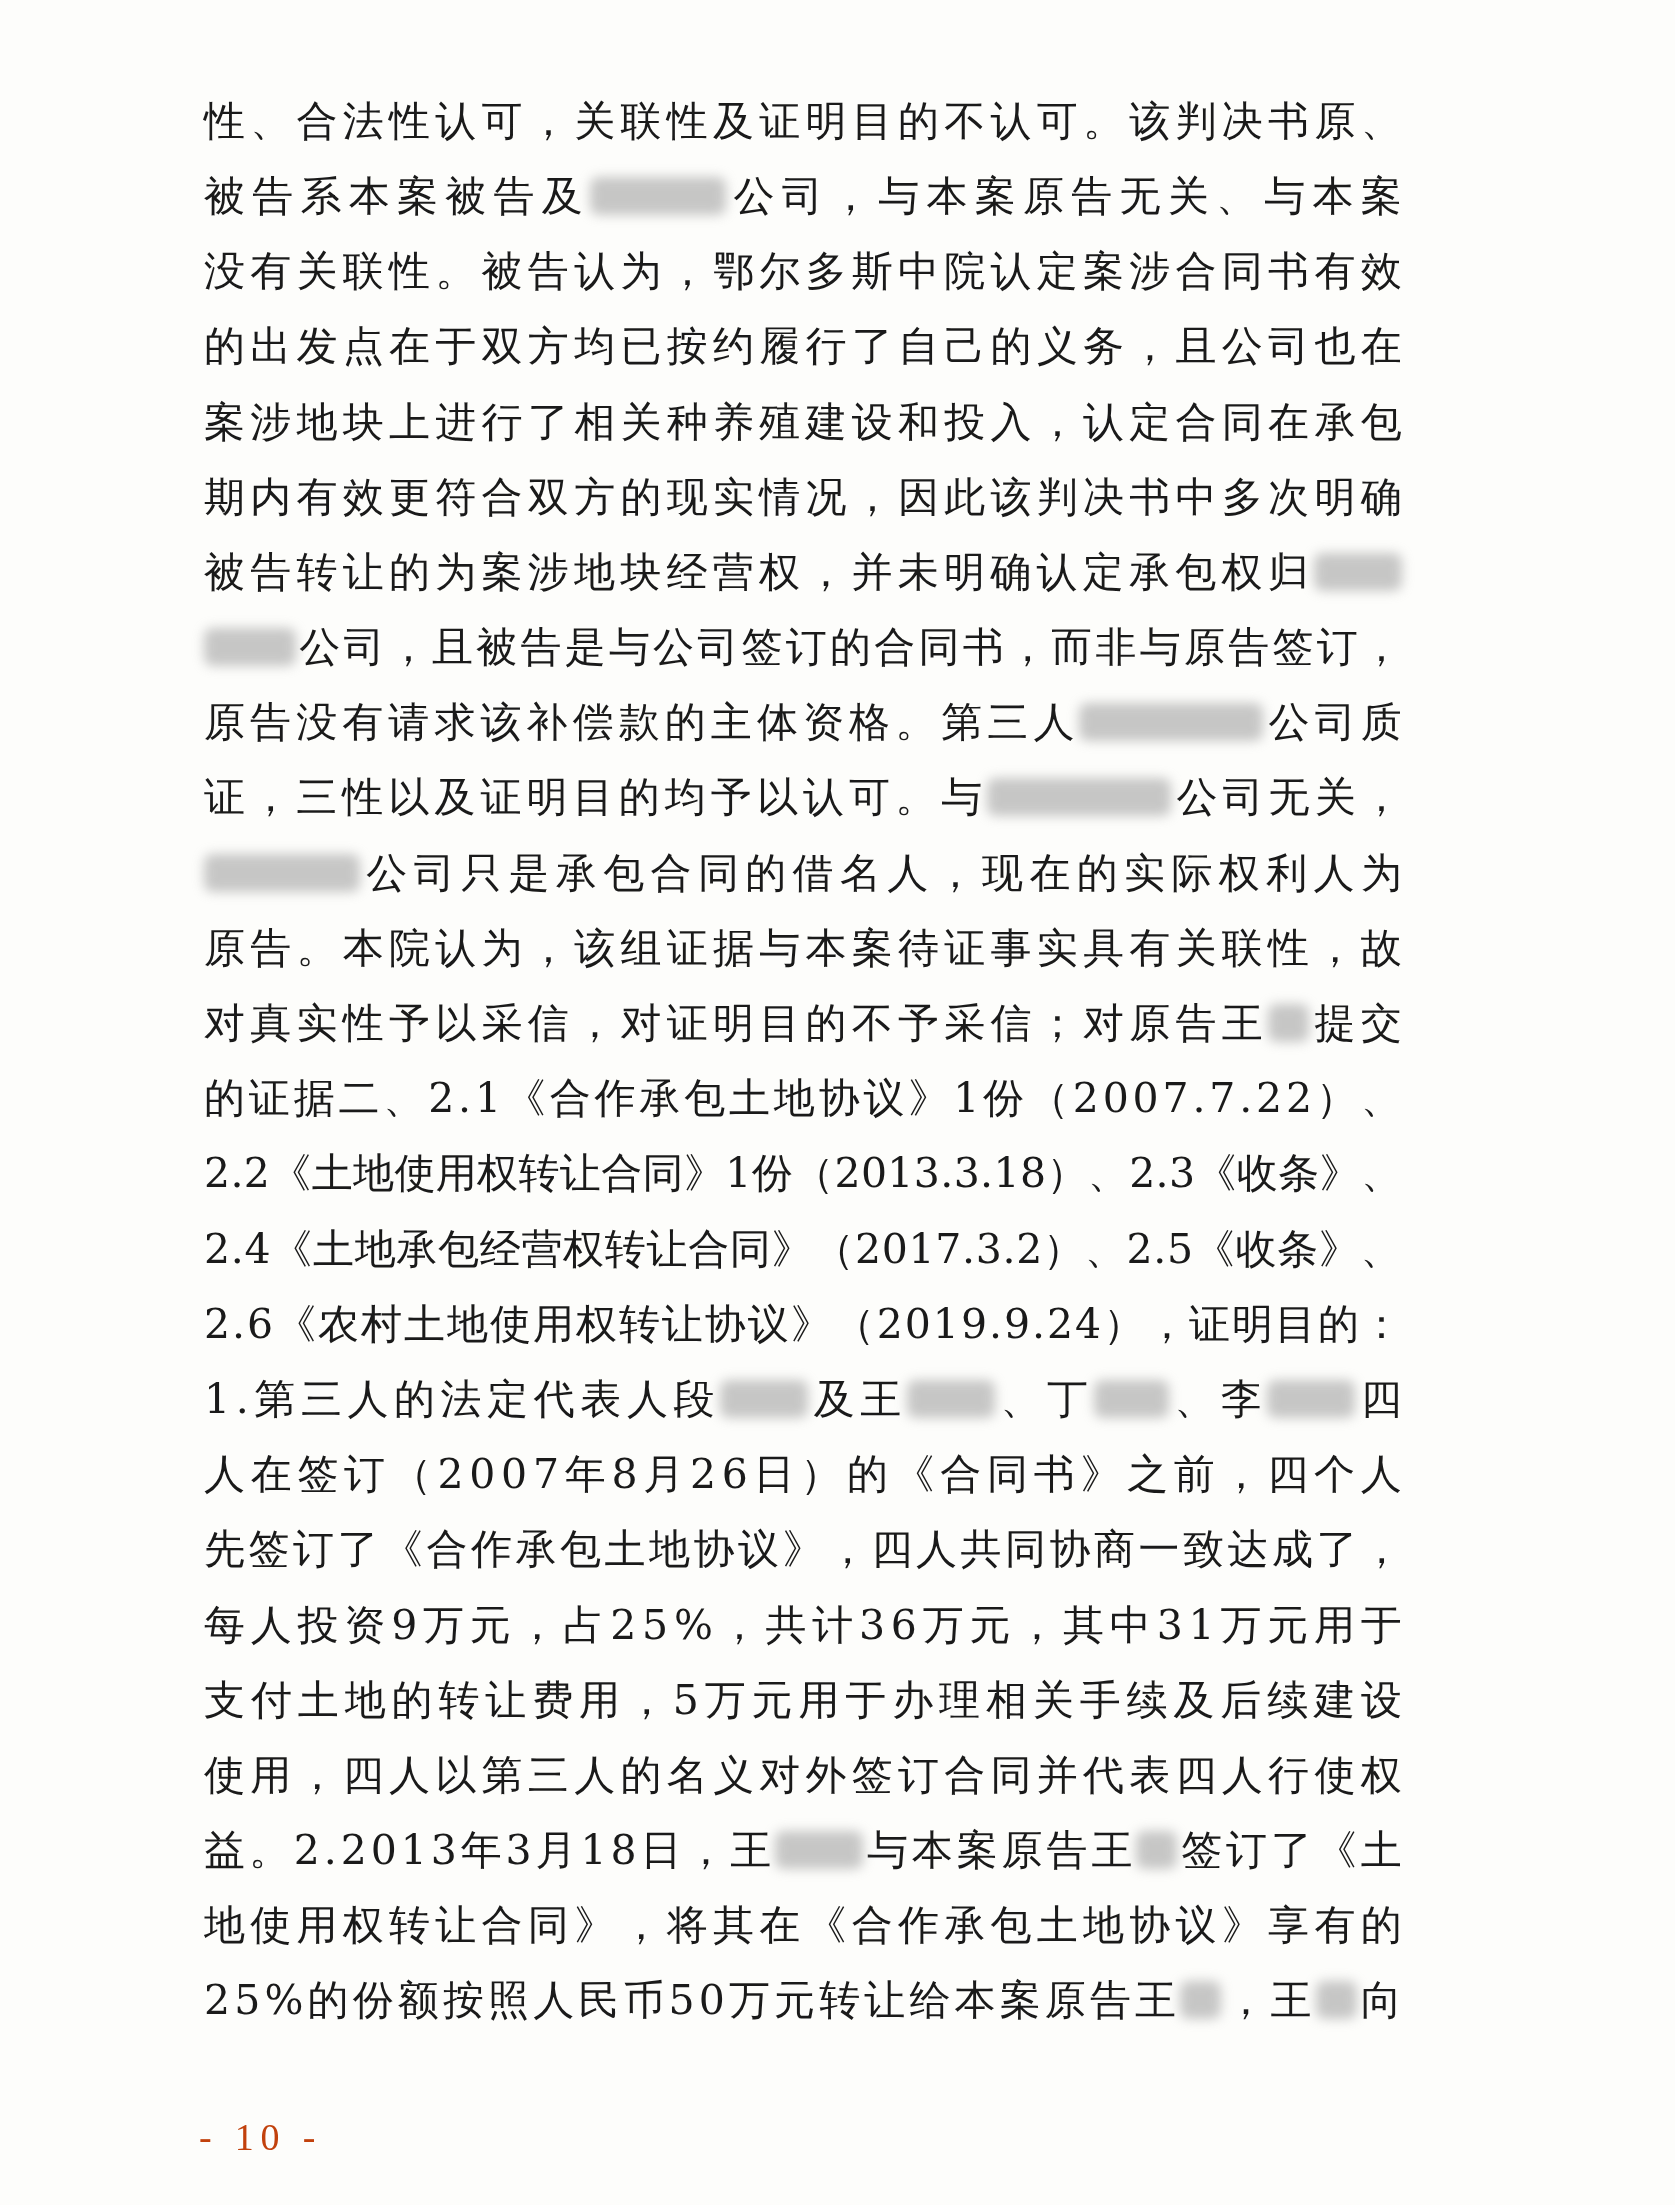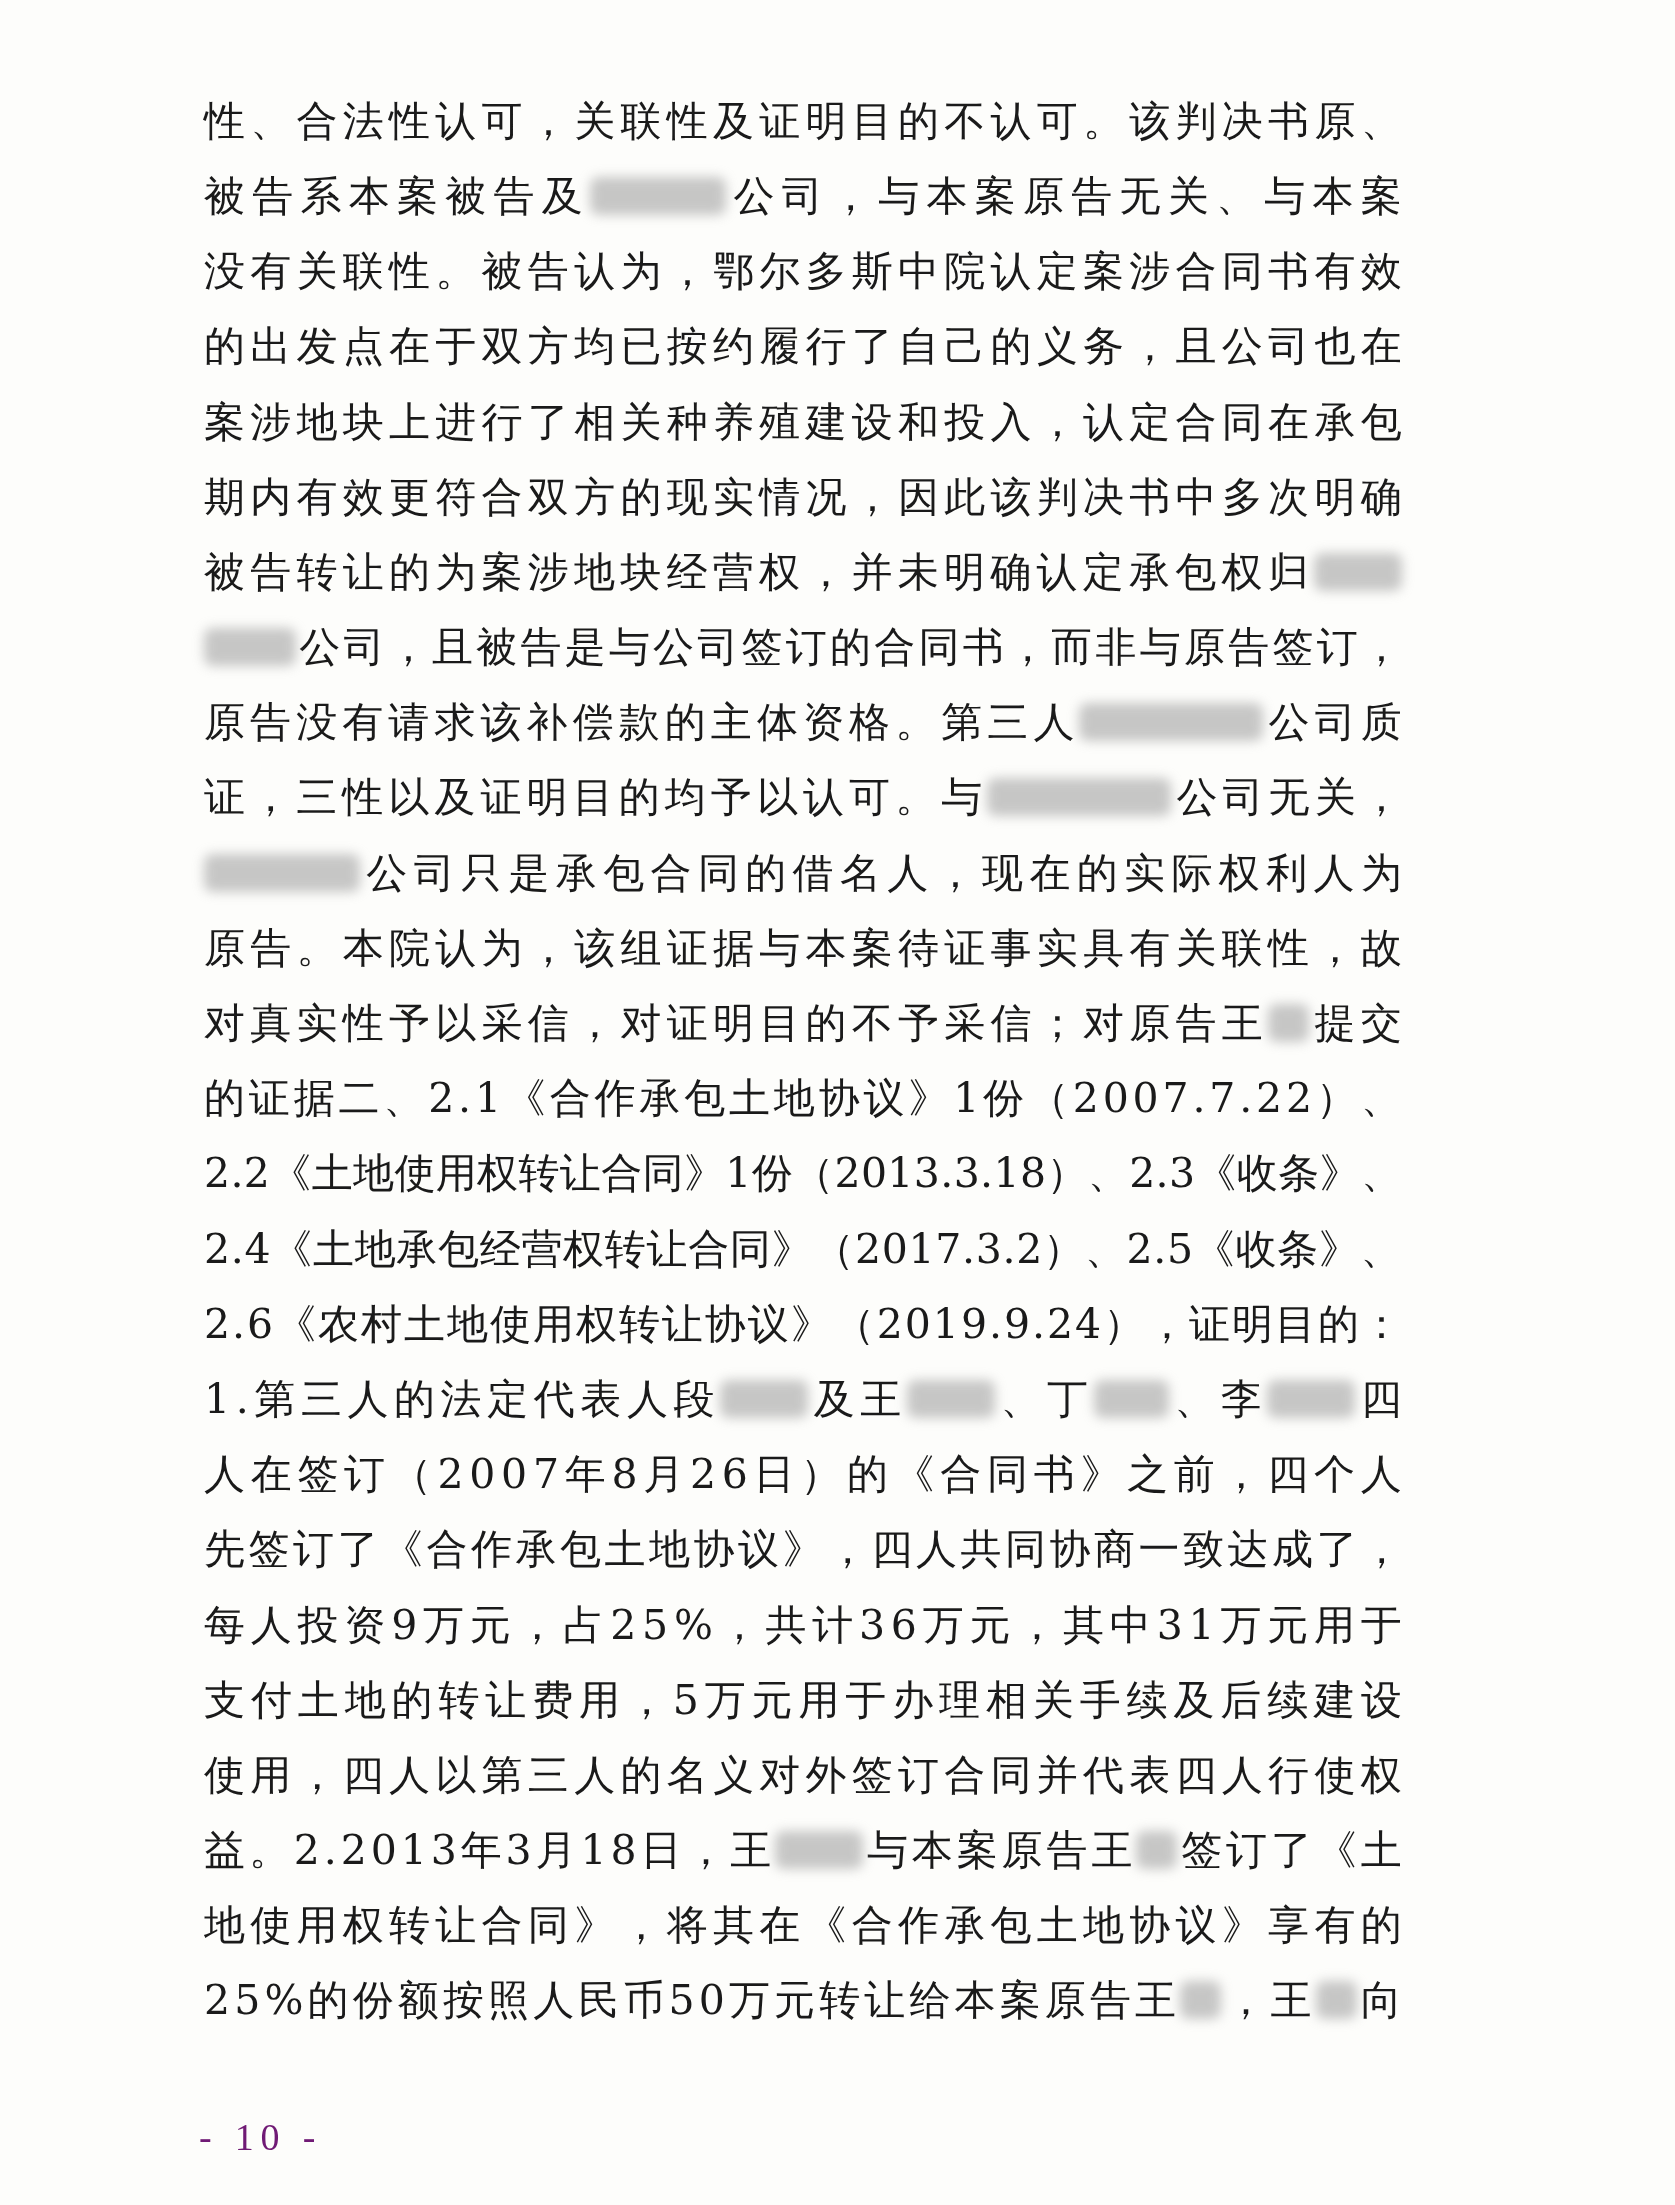--- a/index.html
+++ b/index.html
@@ -24,21 +24,21 @@
   .seg { display: inline-block; white-space: pre; }
   .redact {
     display: inline-block; height: 38px;
     background: #9a9a9a; opacity: 0.55;
     filter: blur(6.1px);
     border-radius: 8.2px;
     vertical-align: middle;
   }
   .page-number {
     position: absolute; left: 199px; top: 2113px;
-    font-size: 38px; line-height: 48px; color: #701a75;
+    font-size: 38px; line-height: 48px; color: #c2410c;
     font-family: "Liberation Serif", serif;
     letter-spacing: 6.8px;
   }
 </style>
 </head>
 <body>
 
 <div class="page">
   <div class="body-text" id="body-text">
       <div class="line flex" style="top: 94px;">

